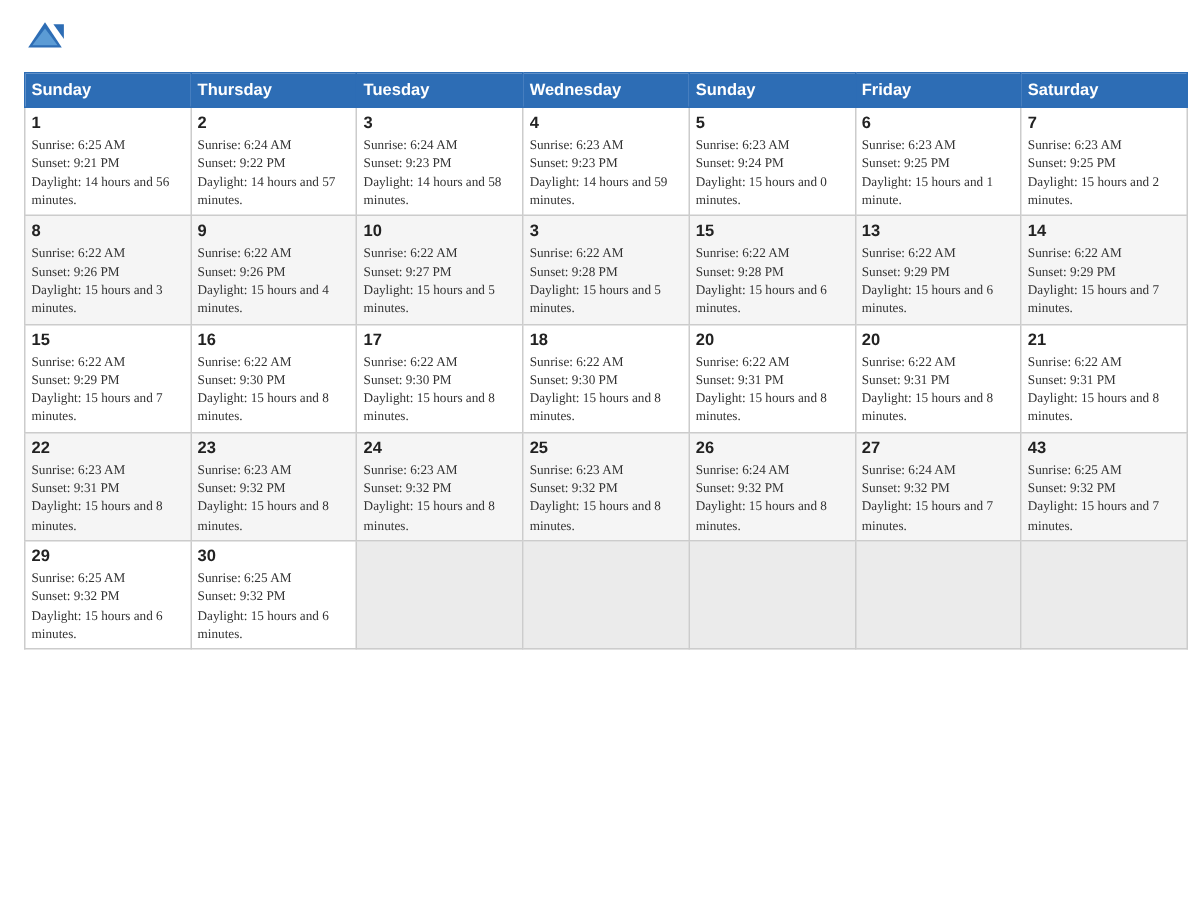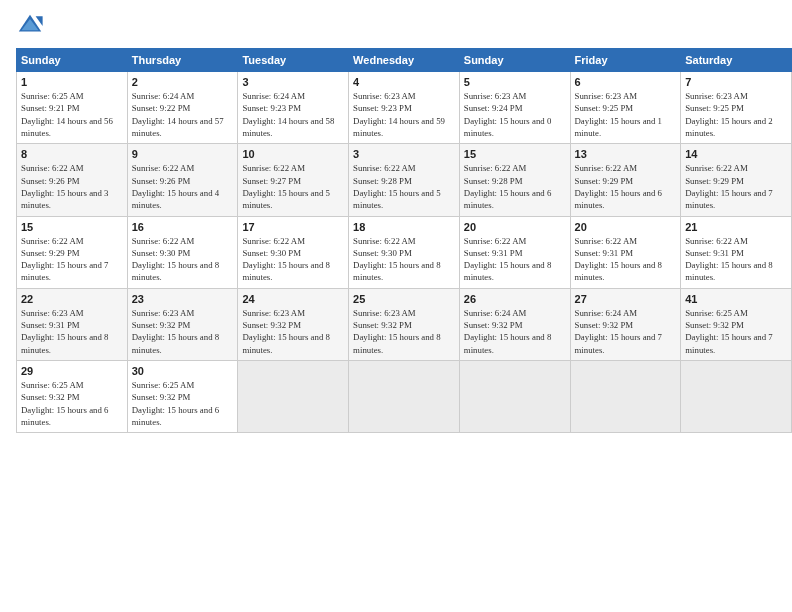--- a/index.html
+++ b/index.html
@@ -343,21 +343,21 @@
       </td>
           <td>
         <span class="day-number">27</span>
         <div class="day-info">
           Sunrise: 6:24 AM<br>
           Sunset: 9:32 PM<br>
           Daylight: 15 hours and 7 minutes.
         </div>
       </td>
           <td>
-        <span class="day-number">41</span>
+        <span class="day-number">43</span>
         <div class="day-info">
           Sunrise: 6:25 AM<br>
           Sunset: 9:32 PM<br>
           Daylight: 15 hours and 7 minutes.
         </div>
       </td>
         </tr>
         <tr>
           <td>
         <span class="day-number">29</span>

